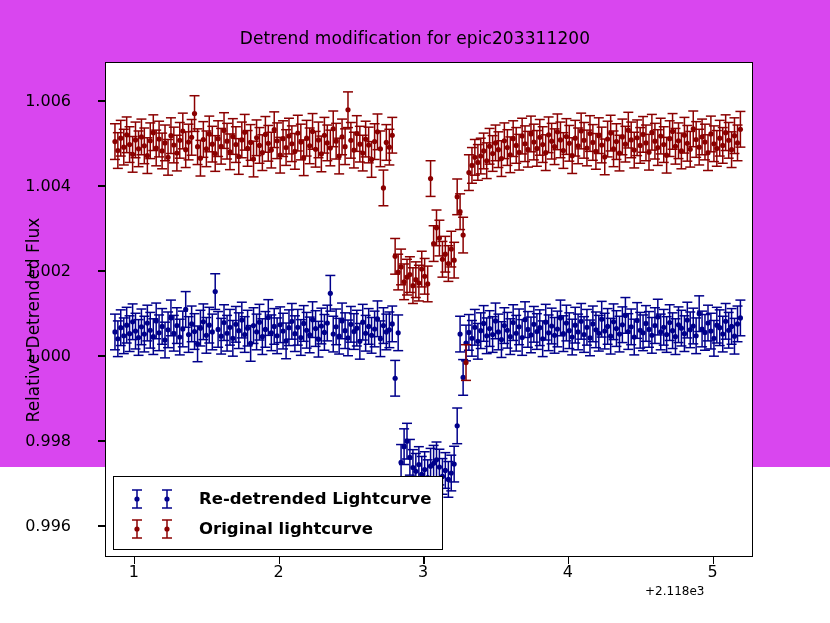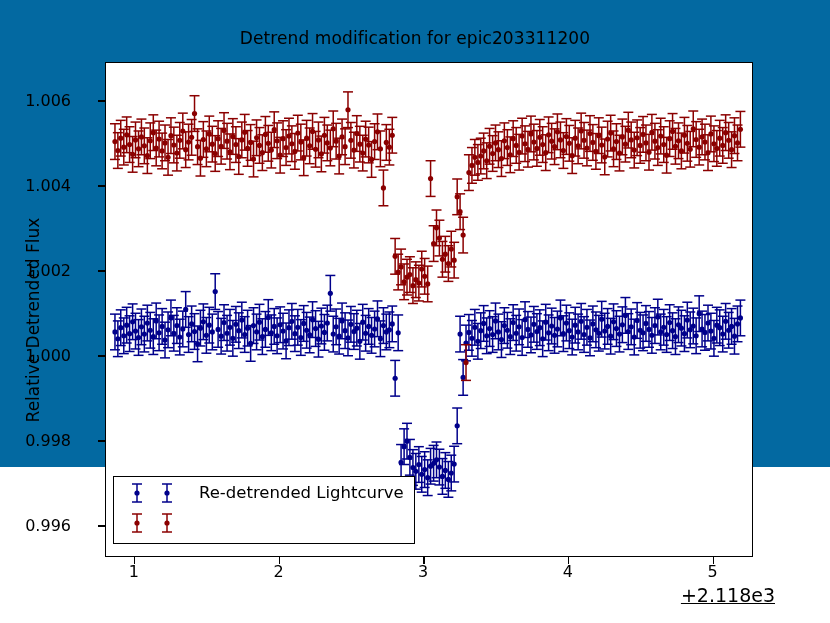--- a/index.html
+++ b/index.html
@@ -10,21 +10,21 @@
   body {
     width: 830px;
     height: 623px;
     font-family: "DejaVu Sans", sans-serif;
     overflow: hidden;
   }
   #figure {
     position: relative;
     width: 830px;
     height: 467px;
-    background: #0369a1;
+    background: #d946ef;
   }
   #plot-title {
     position: absolute;
     left: 0;
     top: 28px;
     width: 830px;
     text-align: center;
     font-size: 17px;
     color: #000000;
     letter-spacing: 0.1px;
@@ -48,24 +48,22 @@
     width: 648px;
     text-align: center;
     font-size: 17px;
     color: #000000;
   }
   #xoffset {
     position: absolute;
     left: 645px;
     top: 584px;
     width: 130px;
-    text-align: right;
-    font-size: 19px;
+    font-size: 12px;
     color: #000000;
-    text-decoration: underline;
   }
   #axes {
     position: absolute;
     left: 105px;
     top: 62px;
     width: 648px;
     height: 495px;
     border: 1.4px solid #000000;
     box-sizing: border-box;
     background: #ffffff;
@@ -124,24 +122,25 @@
     width: 1.4px;
     height: 7px;
     background: #000000;
   }
   #legend {
     position: absolute;
     left: 113px;
     top: 476px;
     border: 1.3px solid #000000;
     background: #ffffff;
-    padding: 1px 10px 5px 7px;
+    padding: 7px 10px 5px 7px;
     font-size: 16px;
     color: #000000;
     line-height: 1.0;
+    font-weight: bold;
   }
   .legend-row {
     display: flex;
     align-items: center;
     height: 30px;
   }
   .legend-handles {
     width: 74px;
     height: 28px;
     position: relative;
@@ -1943,16 +1942,17 @@
               <line x1="11" x2="21" y1="5" y2="5" stroke="#8b0000" stroke-width="1.5"></line>
               <line x1="11" x2="21" y1="23" y2="23" stroke="#8b0000" stroke-width="1.5"></line>
               <circle cx="16" cy="14" r="2.6" fill="#8b0000"></circle>
               <line x1="46" x2="46" y1="5" y2="23" stroke="#8b0000" stroke-width="1.5"></line>
               <line x1="41" x2="51" y1="5" y2="5" stroke="#8b0000" stroke-width="1.5"></line>
               <line x1="41" x2="51" y1="23" y2="23" stroke="#8b0000" stroke-width="1.5"></line>
               <circle cx="46" cy="14" r="2.6" fill="#8b0000"></circle>
             </g>
           </svg>
       </div>
+      <div class="legend-label">Original lightcurve</div>
     </div>
   </div>
 
 </div>
 
 </body></html>

